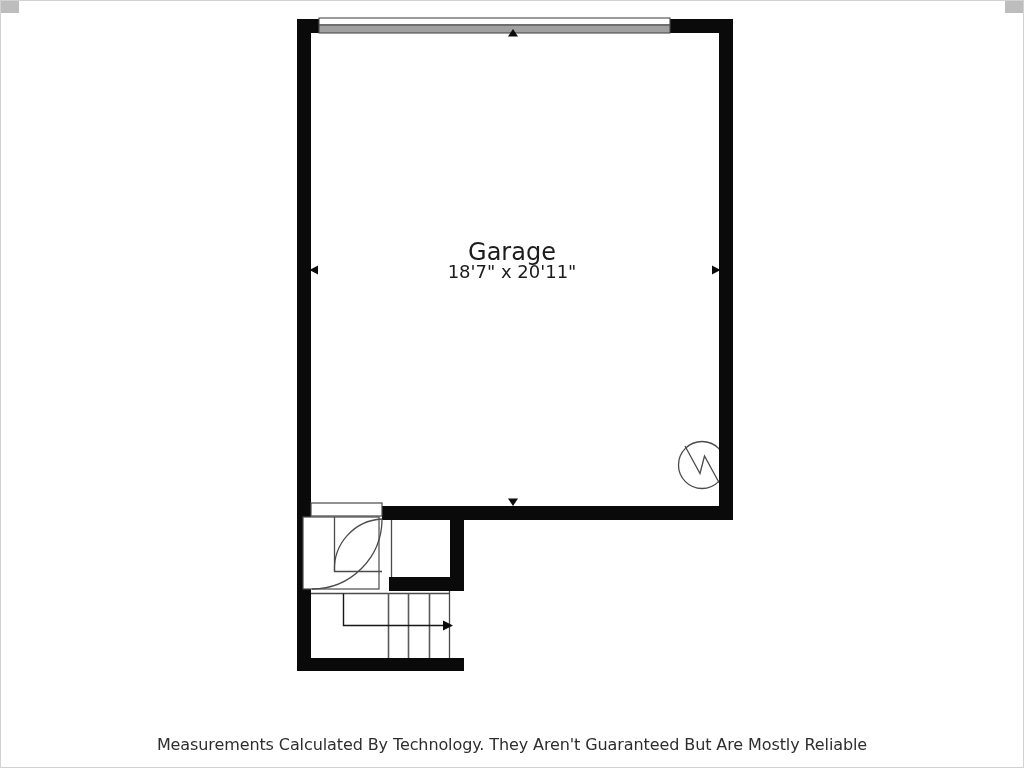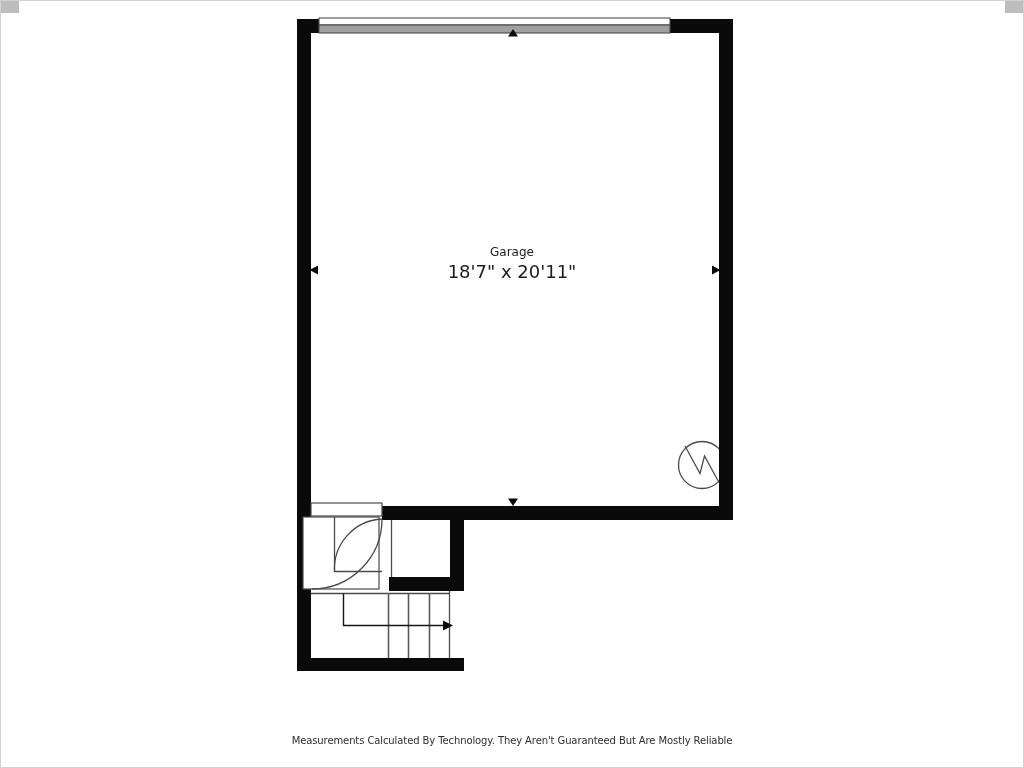--- a/index.html
+++ b/index.html
@@ -15,25 +15,25 @@
   .openrect{stroke:var(--line,#4a4a4a);stroke-width:1.2;fill:var(--background,#ffffff)}
   .tread{stroke:#5a5a5a;stroke-width:1.6;fill:none}
   .arrowline{stroke:#161616;stroke-width:1.4;fill:none}
   .tri{fill:var(--wall,#0a0a0a);stroke:none}
   .door-top{fill:var(--background,#ffffff);stroke:var(--line,#4a4a4a);stroke-width:1.1}
   .door-bottom{fill:var(--garage-door,#a0a0a0);stroke:var(--line,#4a4a4a);stroke-width:1.1}
   .corner{position:absolute;width:18px;height:12px;background:#bdbdbd}
   .corner.tl{left:0;top:0}
   .corner.tr{right:0;top:0}
   .room-label{position:absolute;left:311px;top:242px;width:400px;text-align:center;color:var(--text,#1c1c1c)}
-  .room-name{font-size:12px;line-height:19px;white-space:pre}
+  .room-name{font-size:24px;line-height:19px;white-space:pre}
   .room-dims{font-size:18px;line-height:19px;white-space:pre}
   .disclaimer{
     position:absolute;left:0;top:734px;width:100%;text-align:center;
-    font-size:10px;letter-spacing:-0.1px;color:#2e2e2e;white-space:pre;
+    font-size:16px;letter-spacing:-0.1px;color:#2e2e2e;white-space:pre;
   }
 </style>
 </head>
 <body>
 
 <div class="canvas">
 
   <div class="corner tl"></div>
   <div class="corner tr"></div>
 

